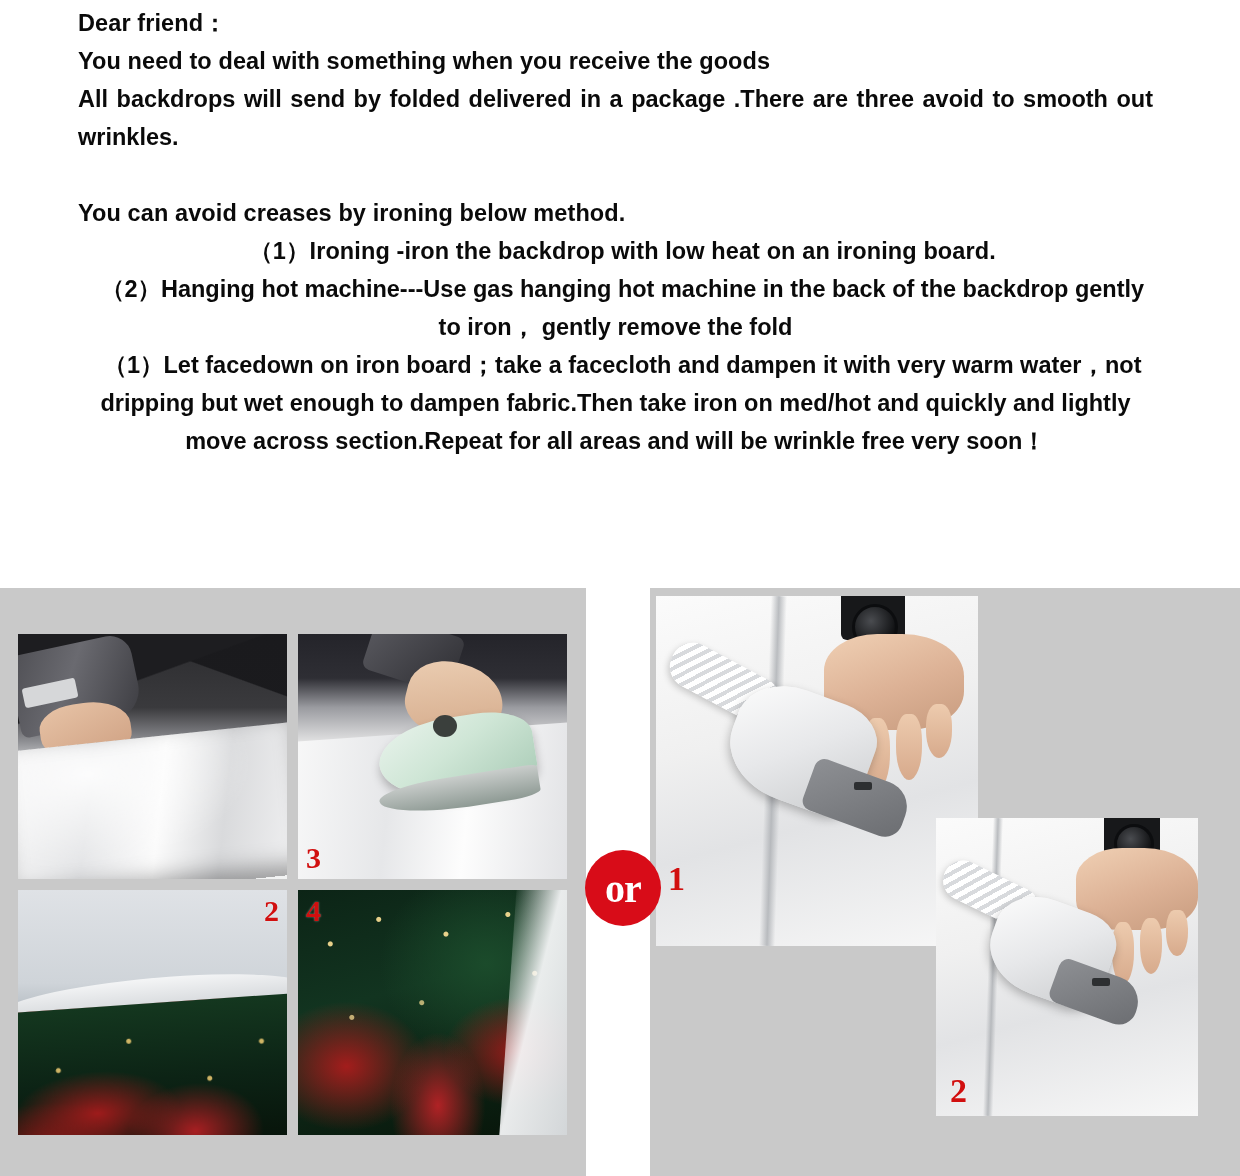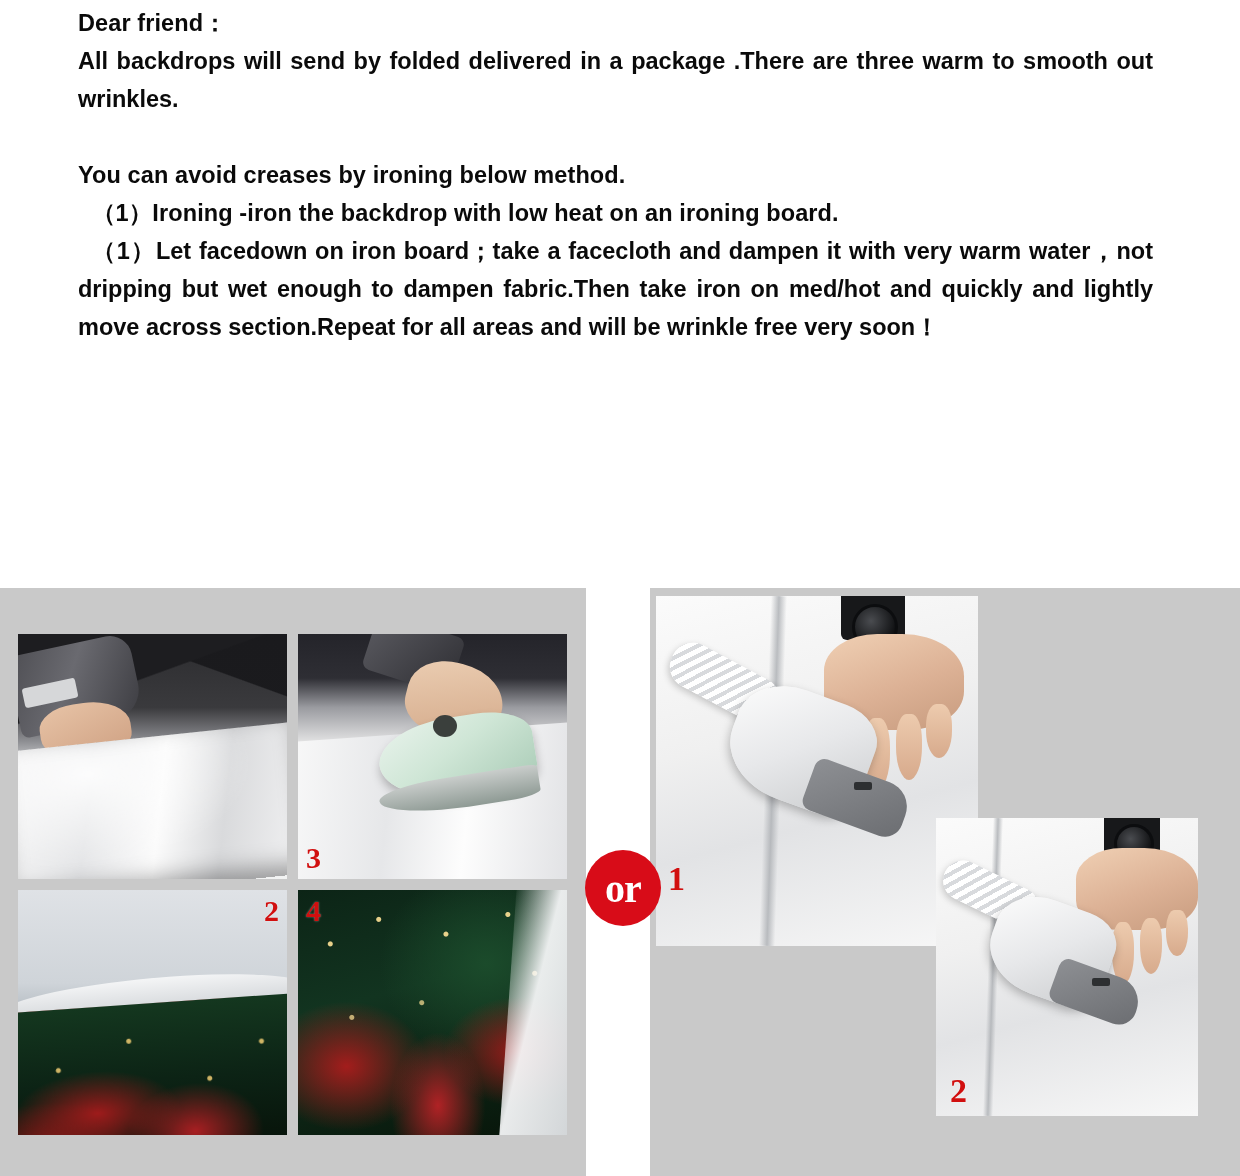--- a/index.html
+++ b/index.html
@@ -33,21 +33,21 @@
   }
   .para {
     font-size: 23.5px;
     font-weight: bold;
     color: #0a0a0a;
     line-height: 38px;
     text-align: justify;
     text-justify: inter-word;
   }
   .gap { height: 38px; }
-  .indent { text-indent: 14px; }
+  .indent { text-indent: 14px; text-align: center; }
 
   
   .panel {
     position: absolute;
     left: 0; top: 588px;
     width: 1240px; height: 588px;
     background: #ffffff;
   }
   .left-gray {
     position: absolute;
@@ -293,24 +293,26 @@
     border: 3px solid #0c0d0f;
   }
 </style>
 </head>
 <body>
 
 <div class="page">
 
   <div class="text-block">
     <div class="line">Dear friend：</div>
-    <div class="para">All backdrops will send by folded delivered in a package .There are three warm to smooth out wrinkles.</div>
+    <div class="line">You need to deal with something when you receive the goods</div>
+    <div class="para">All backdrops will send by folded delivered in a package .There are three avoid to smooth out wrinkles.</div>
     <div class="gap"></div>
     <div class="line">You can avoid creases by ironing below method.</div>
     <div class="line indent">（1）Ironing -iron the backdrop with low heat on an ironing board.</div>
+    <div class="para indent">（2）Hanging  hot  machine---Use  gas  hanging  hot  machine  in  the  back  of  the backdrop gently to iron，  gently remove the fold</div>
     <div class="para indent">（1）Let facedown on iron board；take a facecloth and dampen it with very warm water，not dripping but wet enough to dampen fabric.Then take iron on med/hot and quickly and lightly move across section.Repeat for all areas and will be wrinkle free very soon！</div>
   </div>
 
   <div class="panel">
     <div class="left-gray"></div>
     <div class="white-gap"></div>
     <div class="right-gray"></div>
 
     <div class="quad">
 

